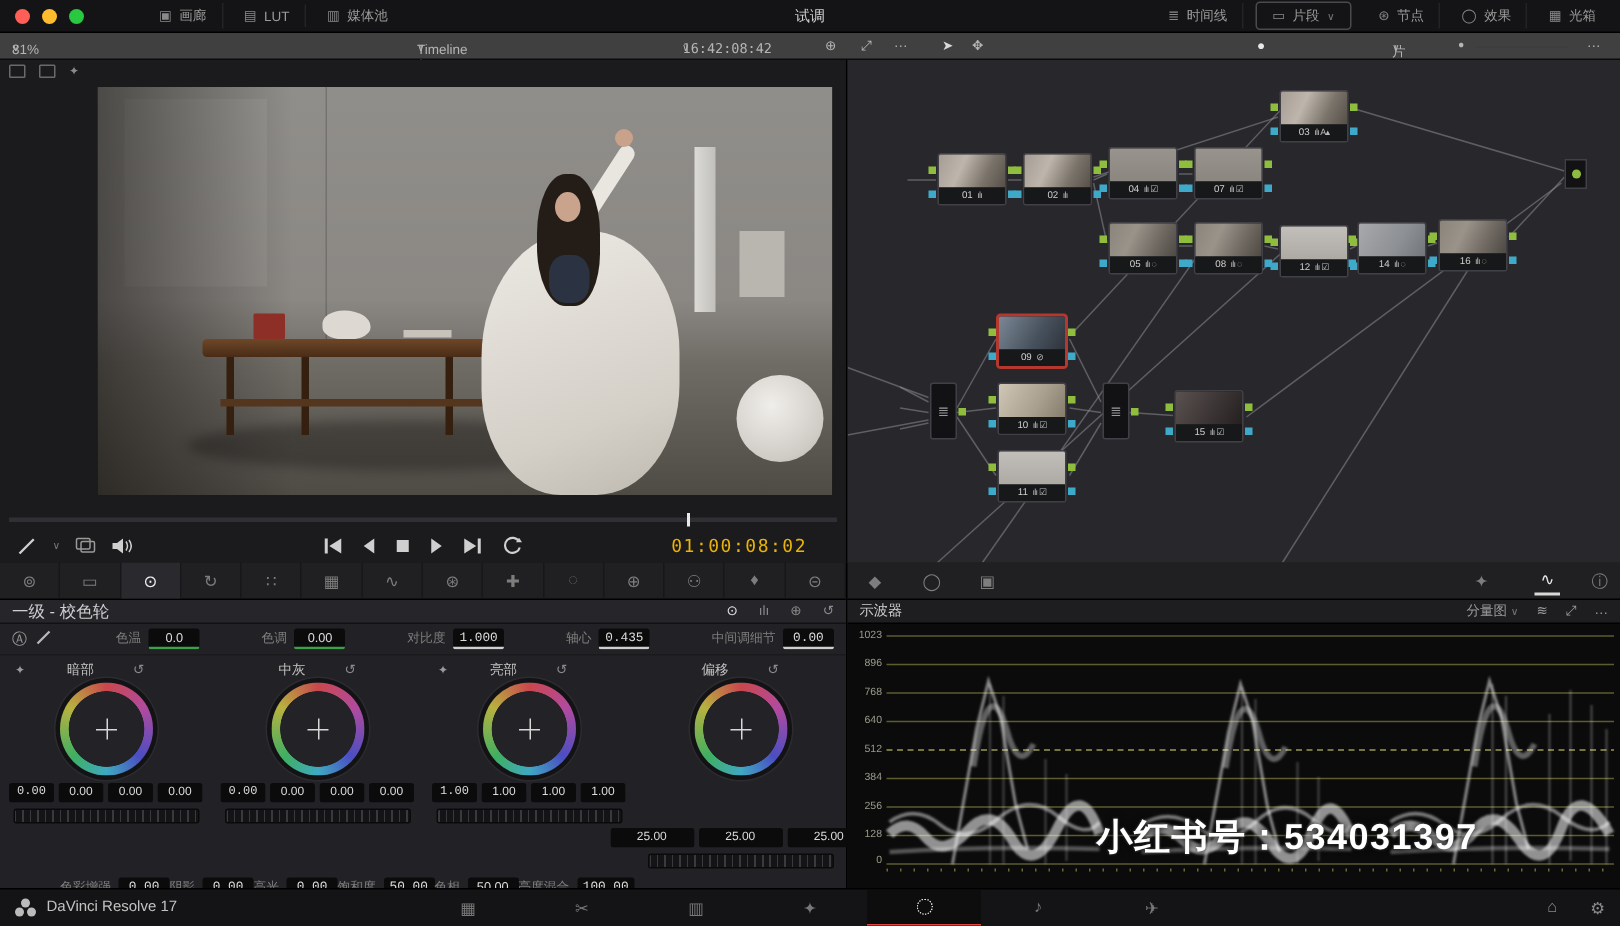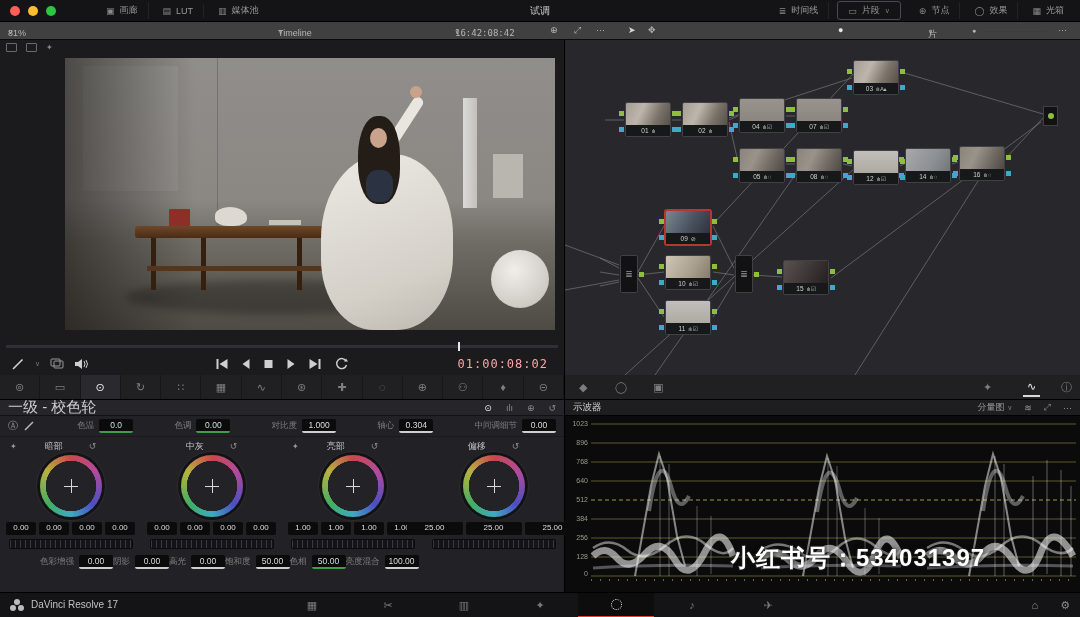--- a/index.html
+++ b/index.html
@@ -56,21 +56,21 @@
   .pt-hair { position:absolute; left:293px; top:58px; width:42px; height:88px; background:#241d17; border-radius:45% 45% 40% 45%; }
   .pt-face { position:absolute; left:305px; top:70px; width:17px; height:20px; background:#caa38d; border-radius:50%; }
   .pt-scarf { position:absolute; left:301px; top:112px; width:27px; height:32px; background:#2b3342; border-radius:40%; }
 
   .scrub { position:absolute; left:6px; right:6px; top:305px; height:3px; background:#303034; }
   .scrub .ph { position:absolute; left:452px; top:-3px; width:2px; height:9px; background:#e8e8e8; }
 
   .transport { position:absolute; left:0; right:0; top:312px; height:23px; display:flex; align-items:center; }
   .tp-left { display:flex; align-items:center; gap:10px; margin-left:12px; }
   .tp-center { position:absolute; left:50%; transform:translateX(-50%); display:flex; align-items:center; gap:13px; }
-  .tp-tc { position:absolute; right:16px; font-size:12px; color:#fca5a5; letter-spacing:1px; }
+  .tp-tc { position:absolute; right:26px; font-size:12px; color:#eab308; letter-spacing:1px; }
   .tbtn svg { display:block; }
 
   
   .nodegraph { width:515px; position:relative; background:#28282c; overflow:hidden; }
   .wires { position:absolute; inset:0; }
   .node { position:absolute; width:46px; background:#0e0e10; border:1px solid #404046; border-radius:2px; }
   .node.sel { border-color:#b5382f; box-shadow:0 0 0 1px #b5382f; }
   .thumb { height:22px; border-radius:1px 1px 0 0; }
   .t-photo  { background:linear-gradient(115deg,#a59d93,#beb6ac 35%,#7a736a 70%,#565049); }
   .t-photo2 { background:linear-gradient(115deg,#8b847b,#9a938a 35%,#6f6962 70%,#4e4943); }
@@ -97,48 +97,48 @@
   .tr-left { width:565px; display:flex; border-right:1px solid #000; }
   .tslot { flex:1; display:flex; align-items:center; justify-content:center; font-size:11px; color:#7d7d7d; border-right:1px solid #17171a; }
   .tslot.active { color:#f0f0f0; background:#2a2a2e; }
   .tr-right { width:515px; display:flex; align-items:center; position:relative; font-size:11px; color:#7d7d7d; }
   .tr-right span { position:absolute; }
 
   
   .lower { display:flex; height:192px; }
   .wheels { width:565px; background:#222226; border-right:1px solid #000; position:relative; font-size:9px; }
   .phead { height:16px; display:flex; align-items:center; background:#26262a; border-bottom:1px solid #121214; padding:0 8px; }
-  .phead .ptitle { color:#cfcfcf; font-size:15px; }
+  .phead .ptitle { color:#cfcfcf; font-size:11px; }
   .phead .picons { margin-left:auto; display:flex; gap:14px; color:#8a8a8a; font-size:9px; }
   .picons .on { color:#e8e8e8; }
 
   .adjrow { height:21px; display:flex; align-items:center; padding:0 8px; gap:6px; border-bottom:1px solid #1a1a1d; }
   .adjrow .aicon { color:#9a9a9a; font-size:10px; }
   .fgroup { display:flex; align-items:center; gap:5px; margin-left:auto; }
   .flabel { color:#7e7e7e; font-size:8.5px; }
   .fval { min-width:34px; padding:1px 4px; background:#0b0b0c; border-radius:2px; color:#dcdcdc; text-align:center; font-size:8.5px; border-bottom:2px solid transparent; }
-  .u-w { border-bottom-color:#cfcfcf; } .u-r { border-bottom-color:#b04038; }
+  .u-w { border-bottom-color:#cfcfcf;font-family:Liberation Mono, monospace; } .u-r { border-bottom-color:#b04038; }
   .u-g { border-bottom-color:#3f9e4a; } .u-b { border-bottom-color:#3a62b5; }
 
   .wheelsrow { display:flex; }
   .wcol { width:141px; display:flex; flex-direction:column; align-items:center; padding-top:2px; }
   .whead { width:100%; display:flex; align-items:center; justify-content:center; gap:26px; height:14px; color:#c2c2c2; font-size:9px; position:relative; }
   .whead .wand { position:absolute; left:10px; color:#9a9a9a; font-size:8px; }
   .whead .rst { color:#8a8a8a; font-size:9px; }
   .wheel { width:62px; height:62px; border-radius:50%; margin:2px 0 3px; position:relative;
     background:
       radial-gradient(circle,#232327 0 57%, transparent 58%),
       conic-gradient(from 0deg,#c9474d,#b24a9e 60deg,#4b4ec2 130deg,#3fa9c2 180deg,#3faf62 230deg,#b7b23f 300deg,#c9474d 360deg);
     box-shadow:0 0 0 3px #131316, 0 0 0 4px #2c2c30; }
   .wheel .cross { position:absolute; left:50%; top:50%; width:14px; height:14px; transform:translate(-50%,-50%); }
   .wheel .cross::before { content:""; position:absolute; left:50%; top:0; width:1px; height:14px; background:#d8d8d8; }
   .wheel .cross::after { content:""; position:absolute; top:50%; left:0; height:1px; width:14px; background:#d8d8d8; }
   .vrow { display:flex; gap:3px; margin-top:2px; }
   .vbox { width:30px; padding:1px 0; background:#0b0b0c; border-radius:2px; color:#dcdcdc; text-align:center; font-size:8px; border-bottom:2px solid transparent; }
-  .vbox.wide { width:56px; }
+  .vbox.wide { width:56px;margin-top:30px; }
   .mslider { width:124px; height:10px; margin-top:4px; border-radius:2px; background:#141416;
     background-image:repeating-linear-gradient(90deg,#3a3a3e 0 1px,transparent 1px 5px); border:1px solid #0a0a0b; }
 
   .paramsrow { display:flex; align-items:center; justify-content:flex-start; padding:0 28px 0 40px; margin-top:6px; }
   .pgroup { display:flex; align-items:center; gap:5px; }
 
   
   .scope { width:515px; background:#0b0b0b; position:relative; }
   .shead { height:16px; background:#1e1e21; border-bottom:1px solid #000; display:flex; align-items:center; padding:0 8px; font-size:9.5px; color:#cfcfcf; }
   .shead .sicons { margin-left:auto; display:flex; align-items:center; gap:12px; color:#9a9a9a; font-size:9px; }
@@ -561,21 +561,21 @@
       <div class="fgroup">
           <span class="flabel">色调</span>
           <span class="fval u-g">0.00</span>
         </div>
       <div class="fgroup">
           <span class="flabel">对比度</span>
           <span class="fval u-w">1.000</span>
         </div>
       <div class="fgroup">
           <span class="flabel">轴心</span>
-          <span class="fval u-w">0.304</span>
+          <span class="fval u-w">0.435</span>
         </div>
       <div class="fgroup">
           <span class="flabel">中间调细节</span>
           <span class="fval u-w">0.00</span>
         </div>
     </div>
 
     <div class="wheelsrow">
       <div class="wcol">
         <div class="whead">

